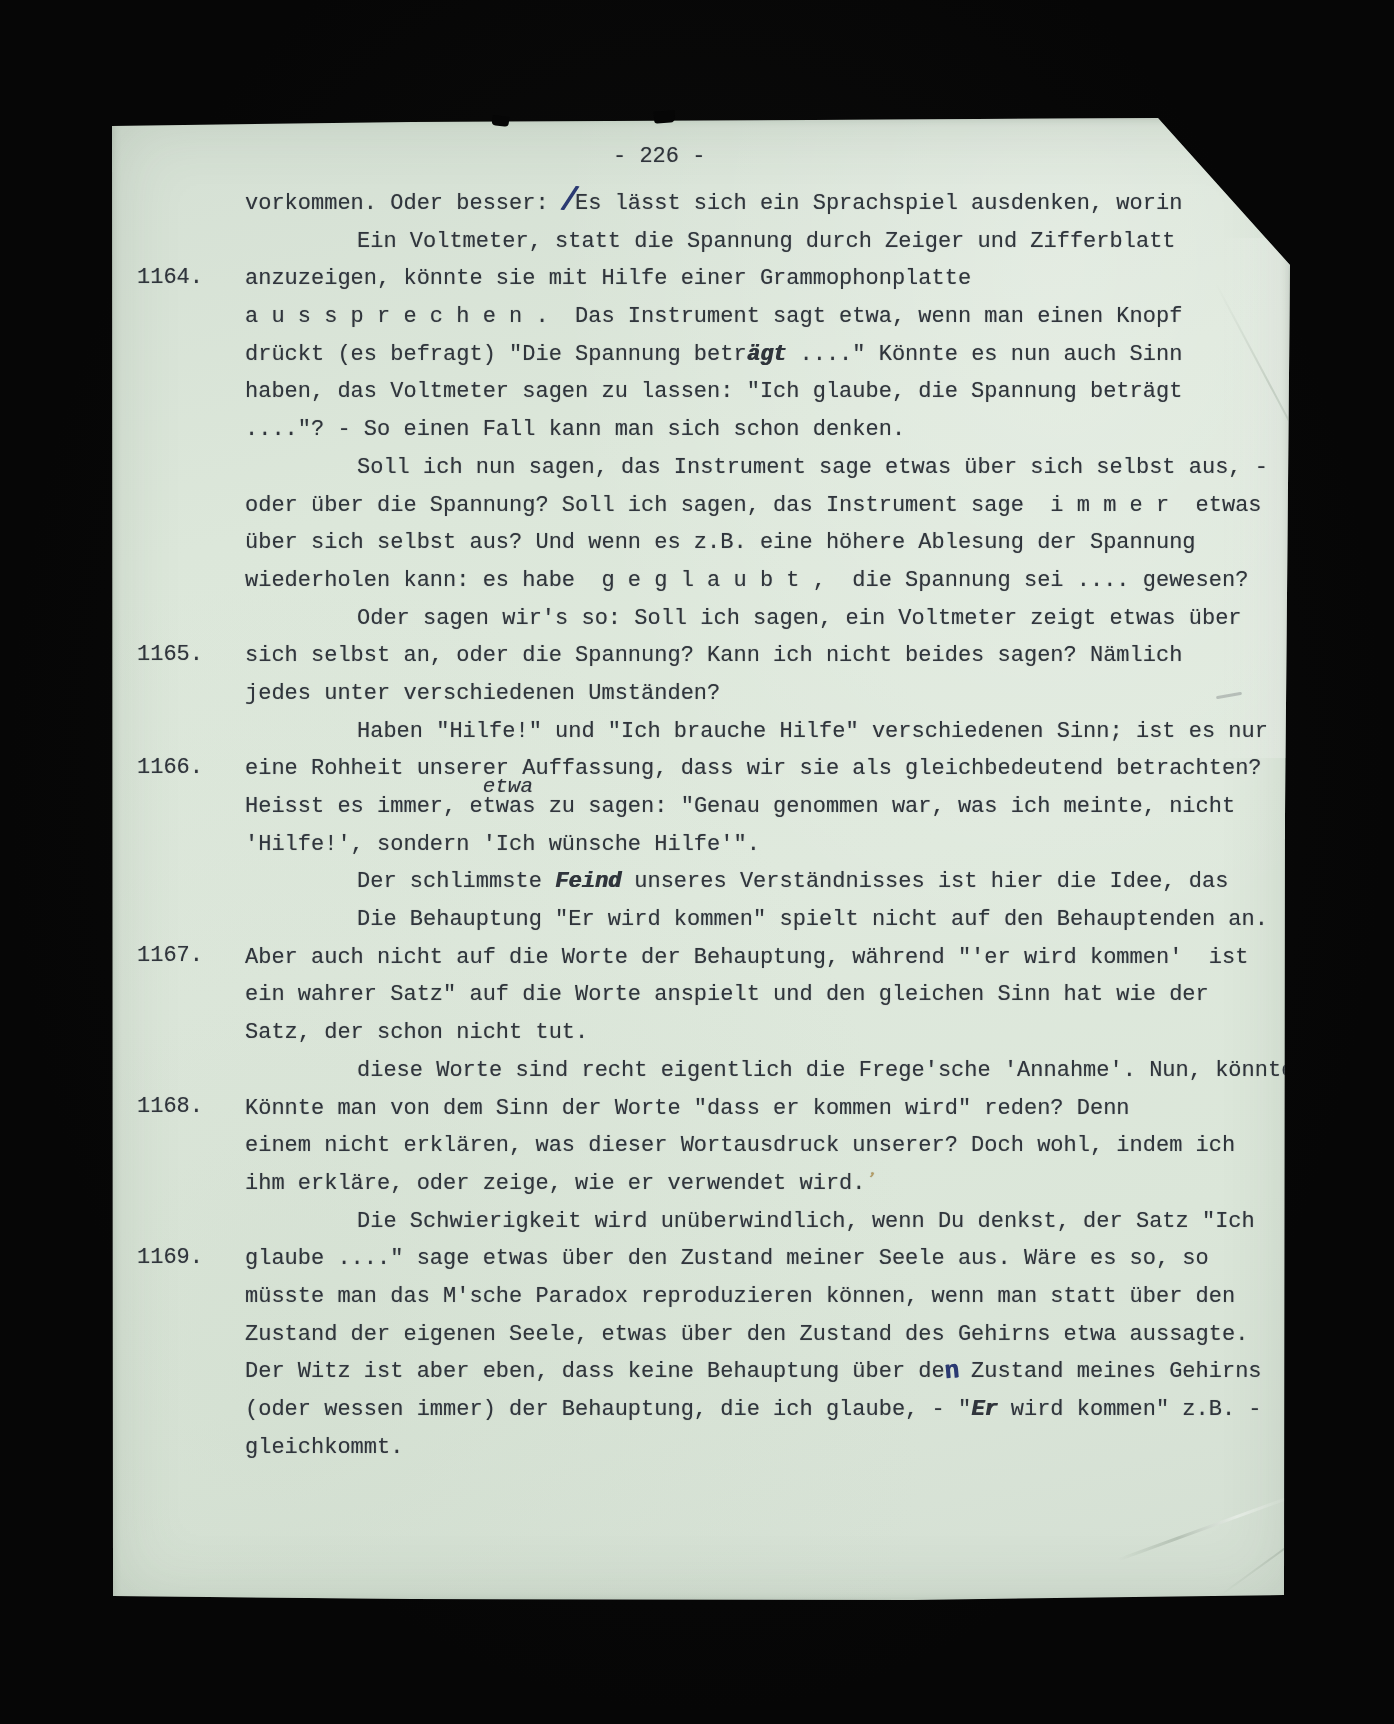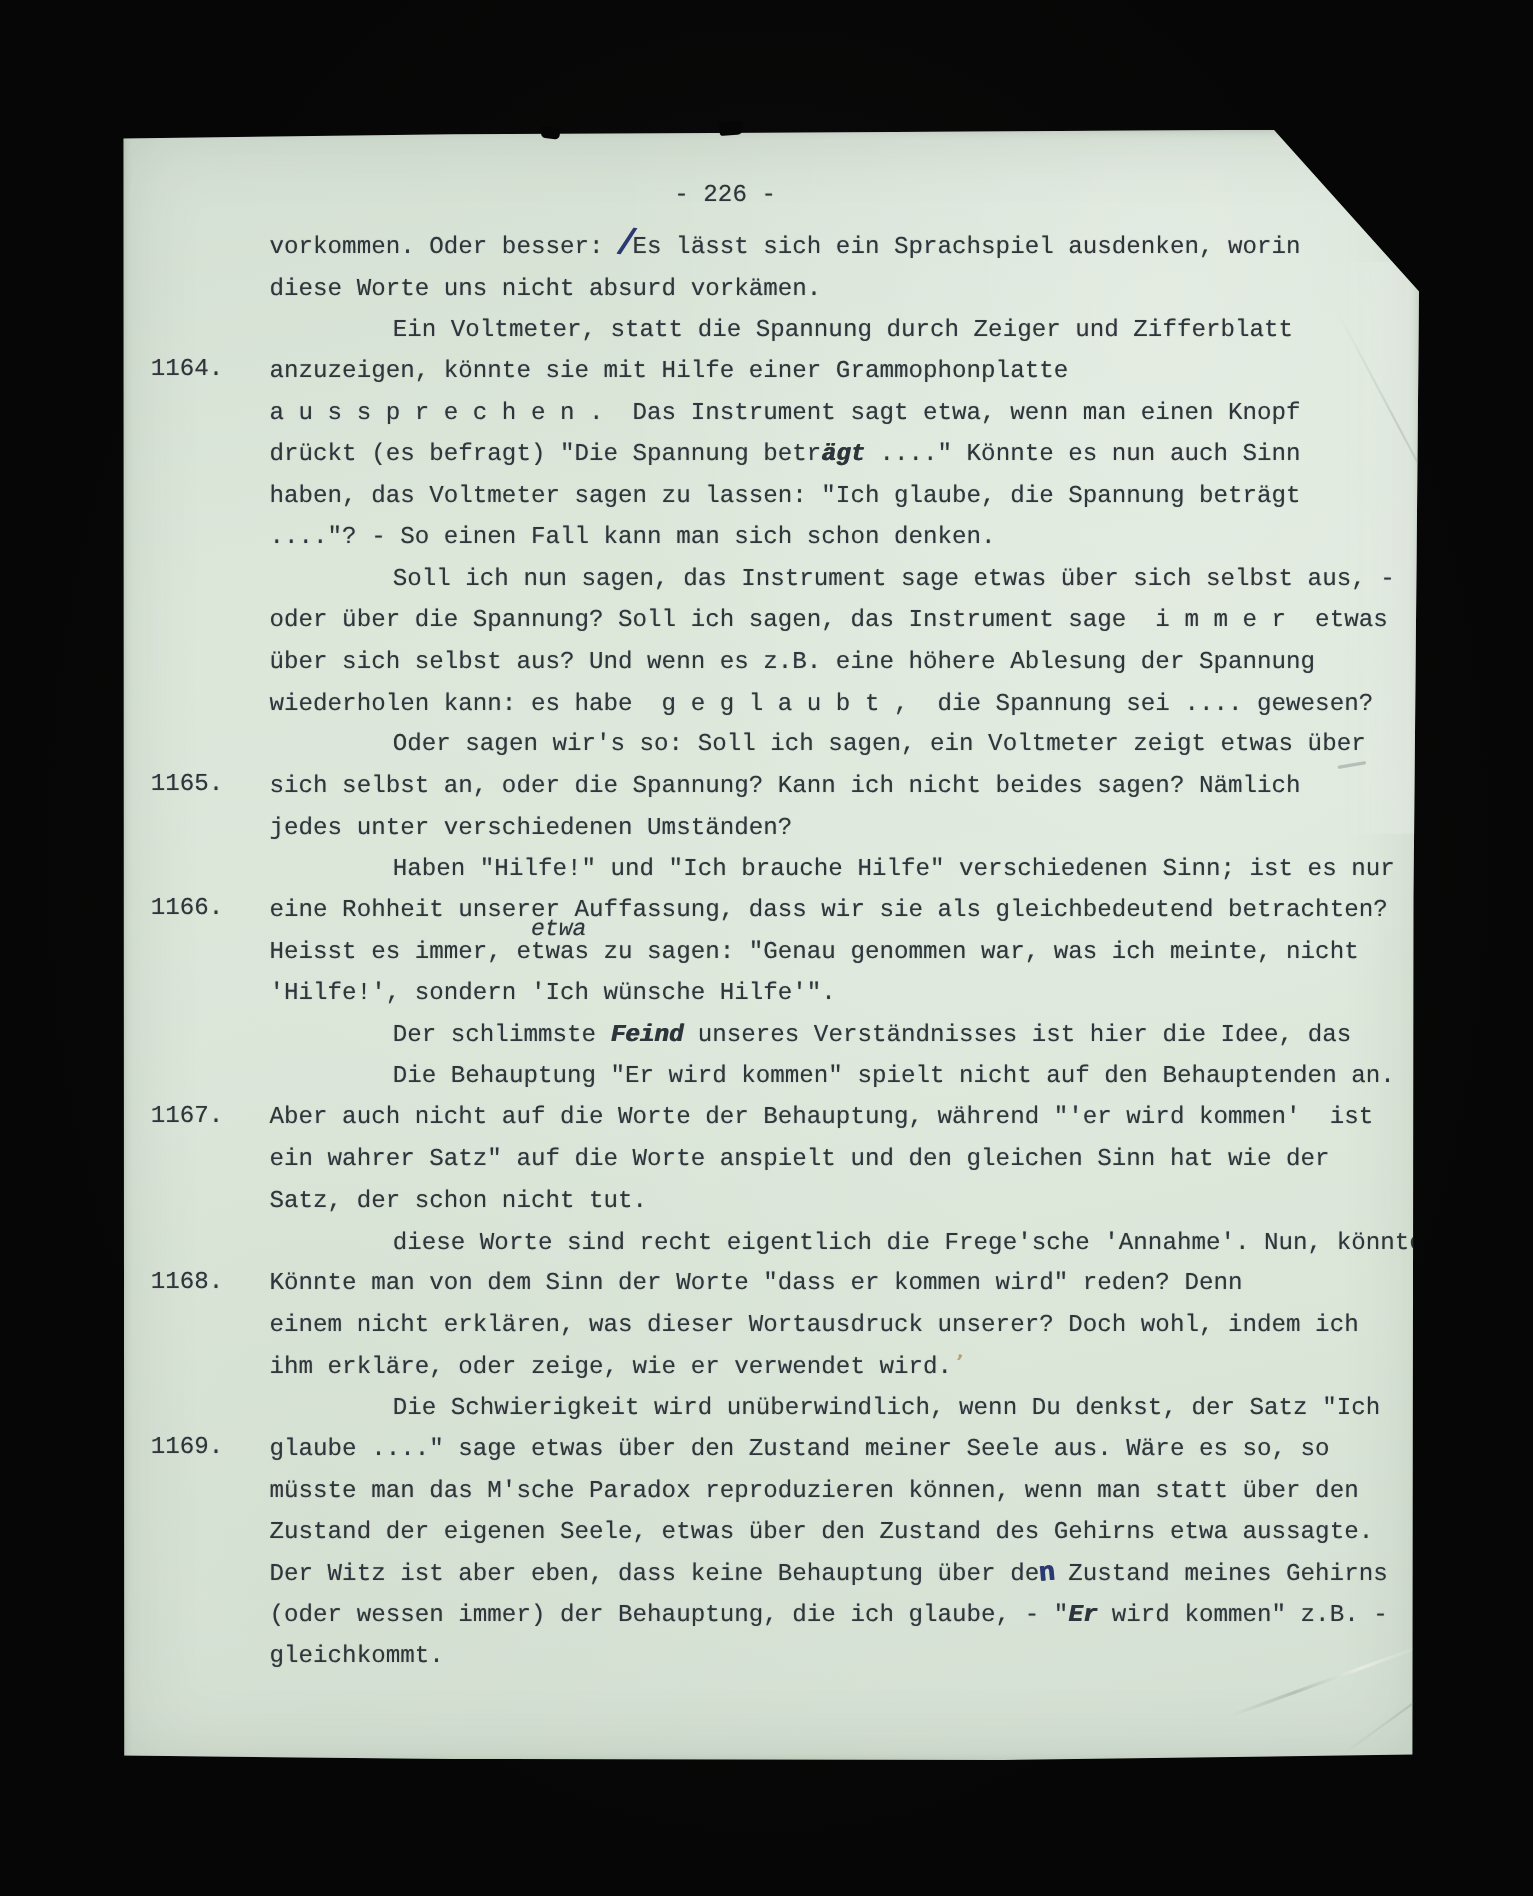--- a/index.html
+++ b/index.html
@@ -34,21 +34,21 @@
   .crease.br2{left:1092px;top:1430px;width:160px;height:2px;transform:rotate(-36deg);
     background:linear-gradient(90deg,rgba(150,165,150,0),rgba(150,165,150,.4),rgba(150,165,150,0));}
   .pencil-mark{position:absolute;left:1104px;top:576px;width:26px;height:3px;transform:rotate(-10deg);
     background:rgba(85,90,95,.30);border-radius:2px;}
   .notch{position:absolute;background:#060606;}
   .notch.n1{left:492px;top:116px;width:17px;height:10px;transform:rotate(7deg);border-radius:0 0 4px 4px;}
   .notch.n2{left:654px;top:111px;width:21px;height:12px;transform:rotate(-4deg);border-radius:0 0 5px 3px;}
   
   .textcol{position:relative;margin-left:133px;padding-top:24px;color:#30353c;
     font-size:22px;text-shadow:0 0 1px rgba(45,50,60,.42);}
-  .header{line-height:30px;margin-left:368px;white-space:pre;margin-top:21px;}
+  .header{line-height:30px;margin-left:368px;white-space:pre;}
   .body-text{margin-top:13px;}
   .block{position:relative;}
   .line{line-height:37.7px;height:37.7px;white-space:pre;}
   .block.indent .line:first-of-type{text-indent:112px;}
   .num{position:absolute;left:-108px;top:0;line-height:37.7px;white-space:pre;margin-top:36px;}
   
   .seg-ink-slash{color:#2b3a72;display:inline-block;width:1ch;font-weight:bold;
     transform:rotate(10deg) scale(1.25,1.6) translateY(-1px);text-shadow:0.6px 0 #2b3a72;}
   .seg-above{position:absolute;transform:translateY(-20px);font-size:21px;font-style:italic;}
   .seg-ot{font-weight:700;text-shadow:0.8px 0 currentColor;font-style:italic;}
@@ -68,21 +68,20 @@
   <div class="crease tr2"></div>
   <div class="crease br1"></div>
   <div class="crease br2"></div>
   <div class="pencil-mark"></div>
 
   <div class="textcol">
     <div class="header">- 226 -</div>
     <div class="body-text">
         <div class="block">
           <div class="line"><span>vorkommen. Oder besser: </span><span class="seg-ink-slash">/</span><span>Es lässt sich ein Sprachspiel ausdenken, worin</span></div>
-          <div class="line"><span>diese Worte uns nicht absurd vorkämen.</span></div>
         </div>
         <div class="block indent">
           <span class="num">1164.</span>
           <div class="line"><span>Ein Voltmeter, statt die Spannung durch Zeiger und Zifferblatt</span></div>
           <div class="line"><span>anzuzeigen, könnte sie mit Hilfe einer Grammophonplatte</span></div>
           <div class="line"><span>a u s s p r e c h e n .  Das Instrument sagt etwa, wenn man einen Knopf</span></div>
           <div class="line"><span>drückt (es befragt) "Die Spannung betr</span><span class="seg-ot">ägt</span><span> ...." Könnte es nun auch Sinn</span></div>
           <div class="line"><span>haben, das Voltmeter sagen zu lassen: "Ich glaube, die Spannung beträgt</span></div>
           <div class="line"><span>...."? - So einen Fall kann man sich schon denken.</span></div>
         </div>

